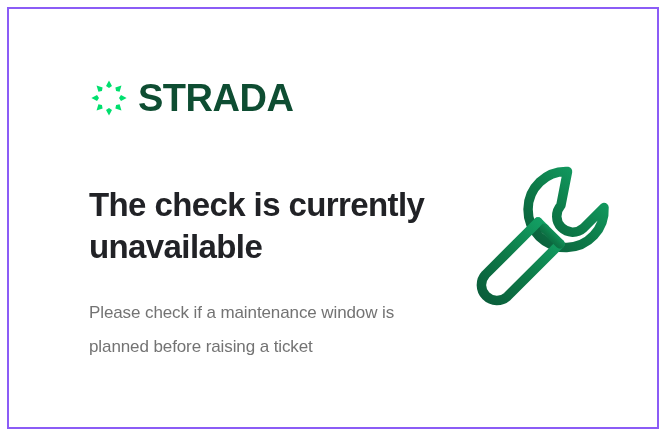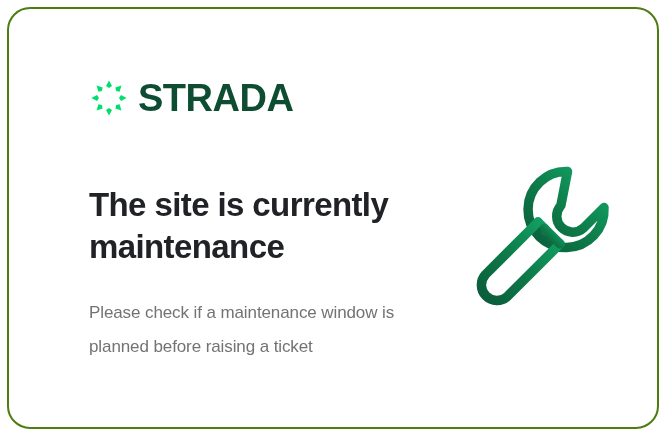--- a/index.html
+++ b/index.html
@@ -24,22 +24,22 @@
   }
 
   
   .card-frame {
     position: absolute;
     left: 7px;
     top: 7px;
     width: 652px;
     height: 422px;
     box-sizing: border-box;
-    border: 2px solid #4d7c0f;
-    border-radius: 23px;
+    border: 2px solid #8b5cf6;
+    border-radius: 0;
     background: #ffffff;
   }
 
   .content {
     position: absolute;
     left: 0;
     top: 0;
     width: 100%;
     height: 100%;
   }
@@ -132,21 +132,21 @@
                 <path d="M50 94 L57.5 80 L50 75 L42.5 80 Z"></path>
                 <path d="M6 50 L20 42.5 L25 50 L20 57.5 Z"></path>
                 <path d="M94 50 L80 42.5 L75 50 L80 57.5 Z"></path>
               </g>
             </g>
           </svg>
         </span>
         <span class="logo-word">STRADA</span>
       </div>
 
-      <h1 class="headline">The site is currently maintenance</h1>
+      <h1 class="headline">The check is currently unavailable</h1>
 
       <p class="body-copy">Please check if a maintenance window is planned before raising a ticket</p>
 
       <div class="wrench">
         <svg viewBox="0 0 160 160" aria-hidden="true">
           <defs>
             <linearGradient id="wrenchGrad" x1="0" y1="1" x2="1" y2="0">
               <stop offset="0%" stop-color="#0a5c3a"></stop>
               <stop offset="45%" stop-color="#0d7a48"></stop>
               <stop offset="100%" stop-color="#14a86a"></stop>

